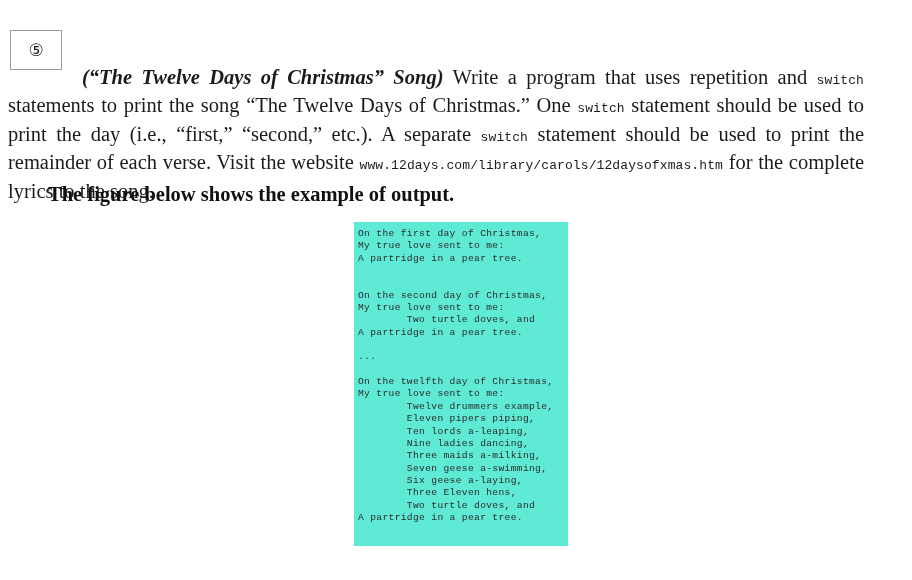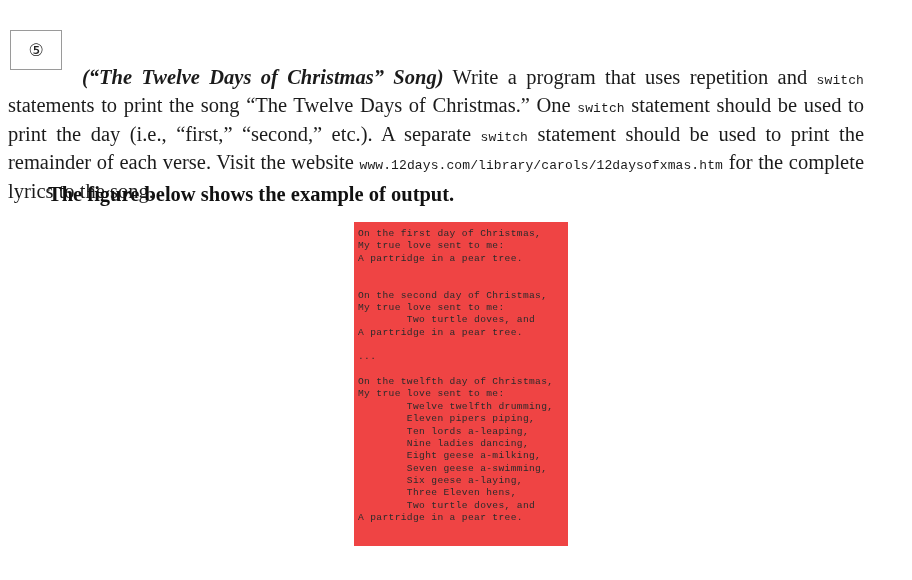--- a/index.html
+++ b/index.html
@@ -105,38 +105,38 @@
 <body>
 
 <div id="exercise-number-box">
   <span class="num-glyph">⑤</span>
 </div>
 
 <p id="problem-paragraph"><span class="lead-indent"></span><span class="title-em">(“The Twelve Days of Christmas” Song)</span><span> Write a program that uses repetition and </span><span class="mono-inline">switch</span><span> statements to print the song “The Twelve Days of Christmas.” One </span><span class="mono-inline">switch</span><span> statement should be used to print the day (i.e., “first,” “second,” etc.). A separate </span><span class="mono-inline">switch</span><span> statement should be used to print the remainder of each verse. Visit the website </span><span class="mono-inline">www.12days.com/library/carols/12daysofxmas.htm</span><span> for the complete lyrics to the song.</span></p>
 
 <div id="figure-caption">The figure below shows the example of output.</div>
 
-<div id="output-block" style="background: #ef4444;">
+<div id="output-block" style="background: #5eead4;">
     <div class="out-line">On the first day of Christmas,</div>
     <div class="out-line">My true love sent to me:</div>
     <div class="out-line">A partridge in a pear tree.</div>
     <div class="out-line blank">&nbsp;</div>
     <div class="out-line blank">&nbsp;</div>
     <div class="out-line">On the second day of Christmas,</div>
     <div class="out-line">My true love sent to me:</div>
     <div class="out-line">        Two turtle doves, and</div>
     <div class="out-line">A partridge in a pear tree.</div>
     <div class="out-line blank">&nbsp;</div>
     <div class="out-line">...</div>
     <div class="out-line blank">&nbsp;</div>
     <div class="out-line">On the twelfth day of Christmas,</div>
     <div class="out-line">My true love sent to me:</div>
-    <div class="out-line">        Twelve twelfth drumming,</div>
+    <div class="out-line">        Twelve drummers example,</div>
     <div class="out-line">        Eleven pipers piping,</div>
     <div class="out-line">        Ten lords a-leaping,</div>
     <div class="out-line">        Nine ladies dancing,</div>
-    <div class="out-line">        Eight geese a-milking,</div>
+    <div class="out-line">        Three maids a-milking,</div>
     <div class="out-line">        Seven geese a-swimming,</div>
     <div class="out-line">        Six geese a-laying,</div>
     <div class="out-line">        Three Eleven hens,</div>
     <div class="out-line">        Two turtle doves, and</div>
     <div class="out-line">A partridge in a pear tree.</div>
   </div>
 
 </body></html>

